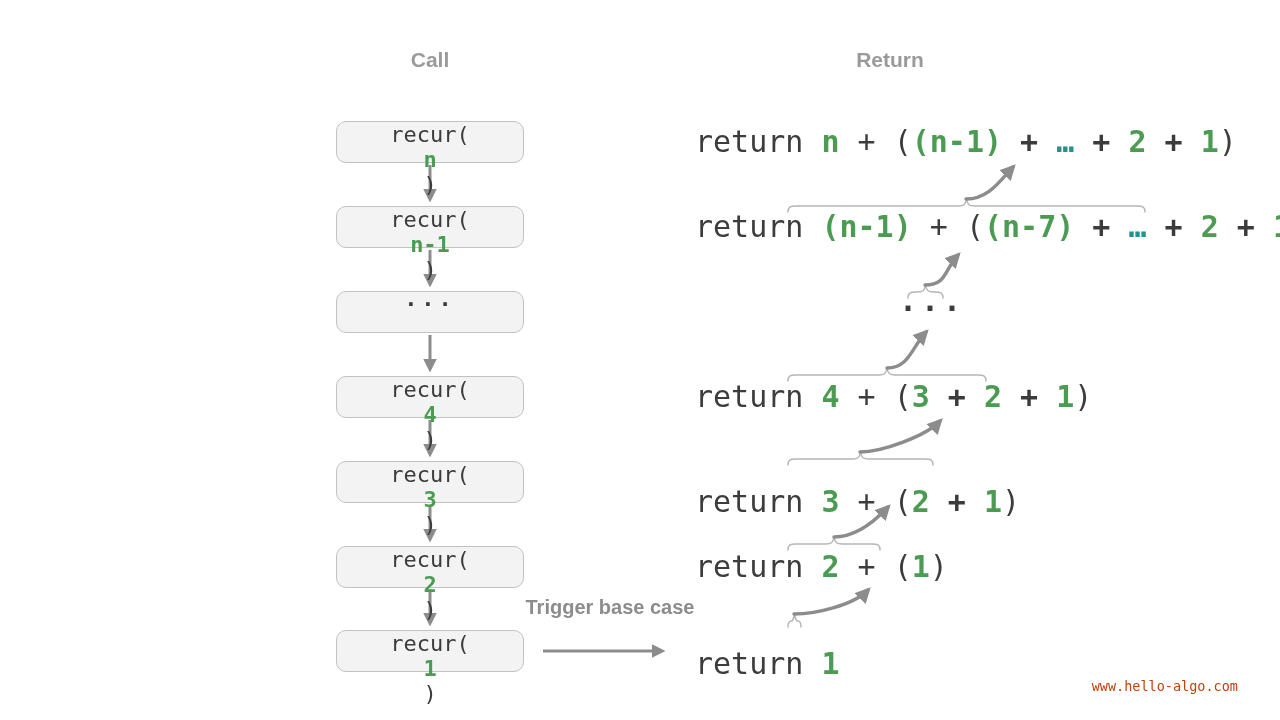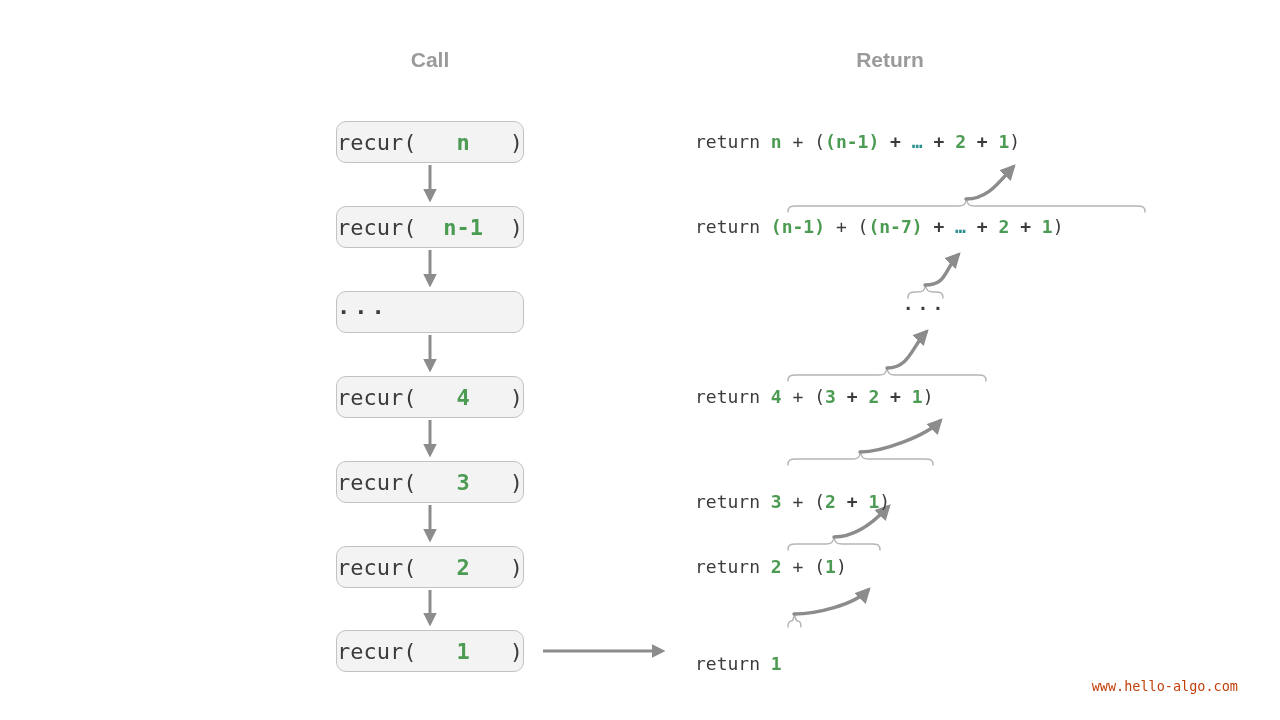--- a/index.html
+++ b/index.html
@@ -7,23 +7,23 @@
           font-family:"Liberation Sans",sans-serif;}
   .overlay{position:absolute;left:0;top:0;width:1280px;height:720px;pointer-events:none;}
 
   .hdr{position:absolute;font-weight:bold;font-size:21px;color:#9a9a9a;text-align:center;width:160px;}
   .hdr.call{left:350px;top:48px;}
   .hdr.ret{left:810px;top:48px;}
 
   .callbox{position:absolute;left:336px;width:188px;height:42px;box-sizing:border-box;
            background:#f3f3f3;border:1.5px solid #c2c2c2;border-radius:10px;
            display:flex;align-items:center;justify-content:space-between;
-           font-family:"DejaVu Sans Mono",monospace;font-size:22px;color:#3c3c3c;white-space:pre;}
+           font-family:"DejaVu Sans Mono",monospace;font-size:22px;color:#3c3c3c;white-space:pre;flex-direction:column;}
   .retline{position:absolute;left:695px;height:32px;line-height:32px;
-           font-family:"DejaVu Sans Mono",monospace;font-size:18px;color:#3c3c3c;white-space:pre;}
+           font-family:"DejaVu Sans Mono",monospace;font-size:30px;color:#3c3c3c;white-space:pre;}
   .retline.centered-dots{left:899px;width:52px;text-align:center;}
 
   .seg-m{color:#3c3c3c;}
   .seg-g{color:#4c9b53;font-weight:bold;}
   .seg-t{color:#2a8f8f;font-weight:bold;}
   .seg-o{color:#3c3c3c;font-weight:bold;}
   .seg-dots{color:#3c3c3c;font-weight:bold;letter-spacing:4px;}
 
   .trigger{position:absolute;left:505px;top:596px;width:210px;text-align:center;
            font-weight:bold;font-size:20px;color:#8c8c8c;}
@@ -83,14 +83,15 @@
   <div id="ret-col">
       <div class="retline" style="top: 126px;"><span class="seg-m">return </span><span class="seg-g">n</span><span class="seg-m"> + (</span><span class="seg-g">(n-1)</span><span class="seg-o"> + </span><span class="seg-t">…</span><span class="seg-o"> + </span><span class="seg-g">2</span><span class="seg-o"> + </span><span class="seg-g">1</span><span class="seg-m">)</span></div>
       <div class="retline" style="top: 211px;"><span class="seg-m">return </span><span class="seg-g">(n-1)</span><span class="seg-m"> + (</span><span class="seg-g">(n-7)</span><span class="seg-o"> + </span><span class="seg-t">…</span><span class="seg-o"> + </span><span class="seg-g">2</span><span class="seg-o"> + </span><span class="seg-g">1</span><span class="seg-m">)</span></div>
       <div class="retline centered-dots" style="top: 293px;"><span class="seg-dots">···</span></div>
       <div class="retline" style="top: 381px;"><span class="seg-m">return </span><span class="seg-g">4</span><span class="seg-m"> + (</span><span class="seg-g">3</span><span class="seg-o"> + </span><span class="seg-g">2</span><span class="seg-o"> + </span><span class="seg-g">1</span><span class="seg-m">)</span></div>
       <div class="retline" style="top: 466px; margin-top: 20px;"><span class="seg-m">return </span><span class="seg-g">3</span><span class="seg-m"> + (</span><span class="seg-g">2</span><span class="seg-o"> + </span><span class="seg-g">1</span><span class="seg-m">)</span></div>
       <div class="retline" style="top: 551px;"><span class="seg-m">return </span><span class="seg-g">2</span><span class="seg-m"> + (</span><span class="seg-g">1</span><span class="seg-m">)</span></div>
       <div class="retline" style="top: 648px;"><span class="seg-m">return </span><span class="seg-g">1</span></div>
     </div>
 
+  <div class="trigger">Trigger base case</div>
   <div class="watermark">www.hello-algo.com</div>
 </div>
 
 </body></html>

